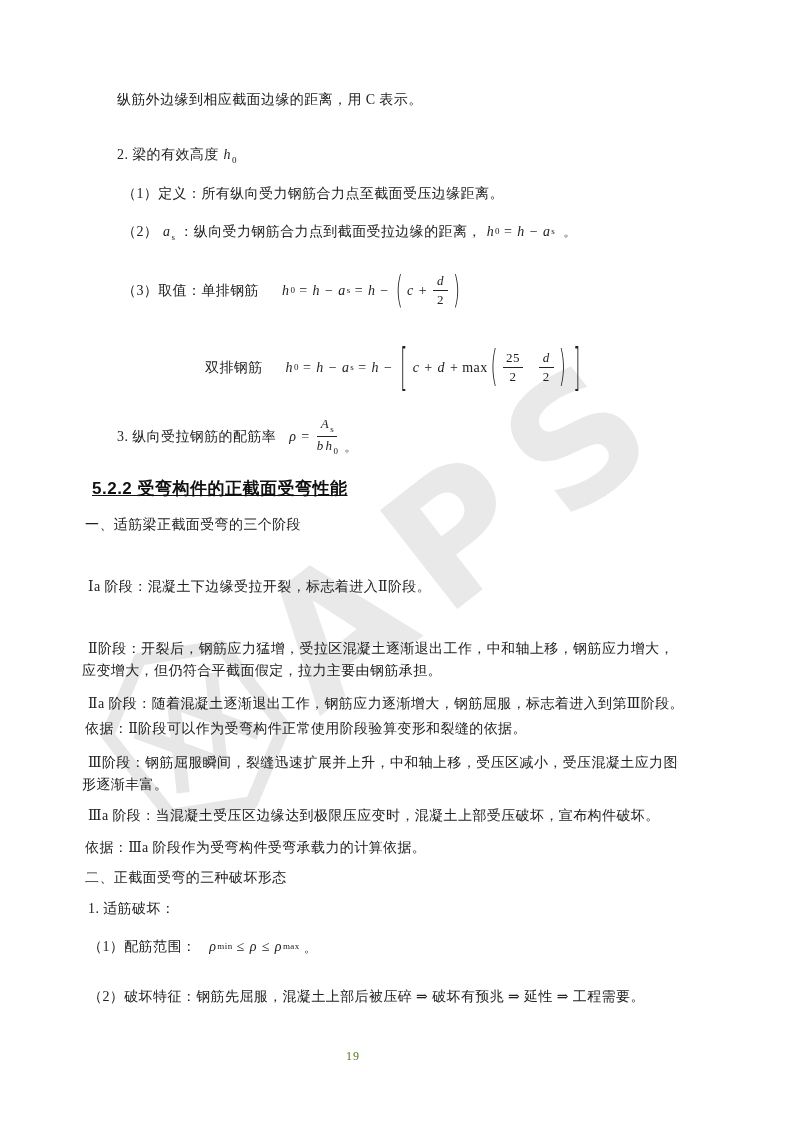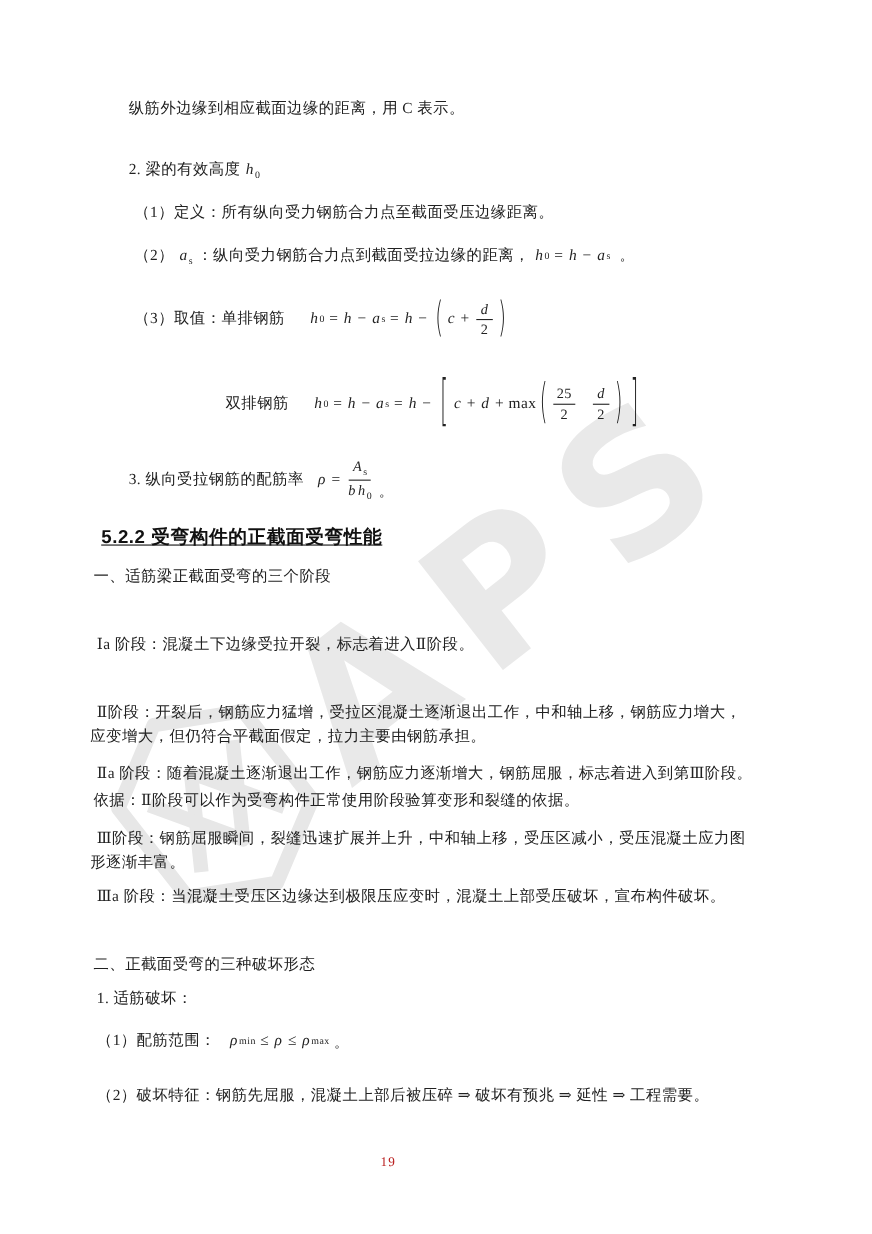--- a/index.html
+++ b/index.html
@@ -34,21 +34,21 @@
   .fr .dn{padding-top:2px;display:inline-block;}
   .bd{display:inline-block;font-family:"DejaVu Sans",sans-serif;font-weight:200;line-height:1;color:#222;}
   .bd1{font-size:18px;transform:scaleY(2.1);margin:0 3px;}
   .bd15{font-size:18px;transform:scaleY(2.4);margin:0 3px;}
   .bd2{font-size:18px;transform:scaleY(2.8);margin:0 4px;}
   .g10{display:inline-block;width:12px;}
   .g22{display:inline-block;width:22px;}
   .period-low{align-self:flex-end;margin:0 0 2px 4px;font-size:13px;}
   .footer{
     position:absolute;z-index:2;left:0;width:706px;text-align:center;
-    font-size:12px;color:#b91c1c;letter-spacing:1px;
+    font-size:12px;color:#4d7c0f;letter-spacing:1px;
   }
 </style>
 </head>
 <body>
 
 <div class="page">
 
   <svg class="wm" width="793" height="1122" viewBox="0 0 793 1122">
     <g transform="rotate(-38 400 570)">
       <path d="M140 480 L212 520 L212 622 L140 662 L68 622 L68 520 Z" fill="none" stroke="#e7e7e7" stroke-width="13" stroke-linejoin="round"></path>
@@ -162,20 +162,21 @@
 
   <div class="line" style="left:85px;top:515px">一、适筋梁正截面受弯的三个阶段</div>
   <div class="line" style="left:88px;top:577px">Ⅰa 阶段：混凝土下边缘受拉开裂，标志着进入Ⅱ阶段。</div>
   <div class="line" style="left:88px;top:639px">Ⅱ阶段：开裂后，钢筋应力猛增，受拉区混凝土逐渐退出工作，中和轴上移，钢筋应力增大，</div>
   <div class="line" style="left:82px;top:661px">应变增大，但仍符合平截面假定，拉力主要由钢筋承担。</div>
   <div class="line" style="left:88px;top:694px">Ⅱa 阶段：随着混凝土逐渐退出工作，钢筋应力逐渐增大，钢筋屈服，标志着进入到第Ⅲ阶段。</div>
   <div class="line" style="left:85px;top:719px">依据：Ⅱ阶段可以作为受弯构件正常使用阶段验算变形和裂缝的依据。</div>
   <div class="line" style="left:88px;top:753px">Ⅲ阶段：钢筋屈服瞬间，裂缝迅速扩展并上升，中和轴上移，受压区减小，受压混凝土应力图</div>
   <div class="line" style="left:82px;top:775px">形逐渐丰富。</div>
   <div class="line" style="left:88px;top:806px">Ⅲa 阶段：当混凝土受压区边缘达到极限压应变时，混凝土上部受压破坏，宣布构件破坏。</div>
+  <div class="line" style="left:85px;top:838px">依据：Ⅲa 阶段作为受弯构件受弯承载力的计算依据。</div>
   <div class="line" style="left:85px;top:868px">二、正截面受弯的三种破坏形态</div>
   <div class="line" style="left:88px;top:899px">1. 适筋破坏：</div>
 
   <div class="line fline" style="left:88px;top:933px;height:26px">
     <span>（1）配筋范围：</span>
     <span class="g10"></span>
     <span class="fml">
       <i class="mi">ρ</i>
         <sub>min</sub>
       <span class="op">≤</span>

